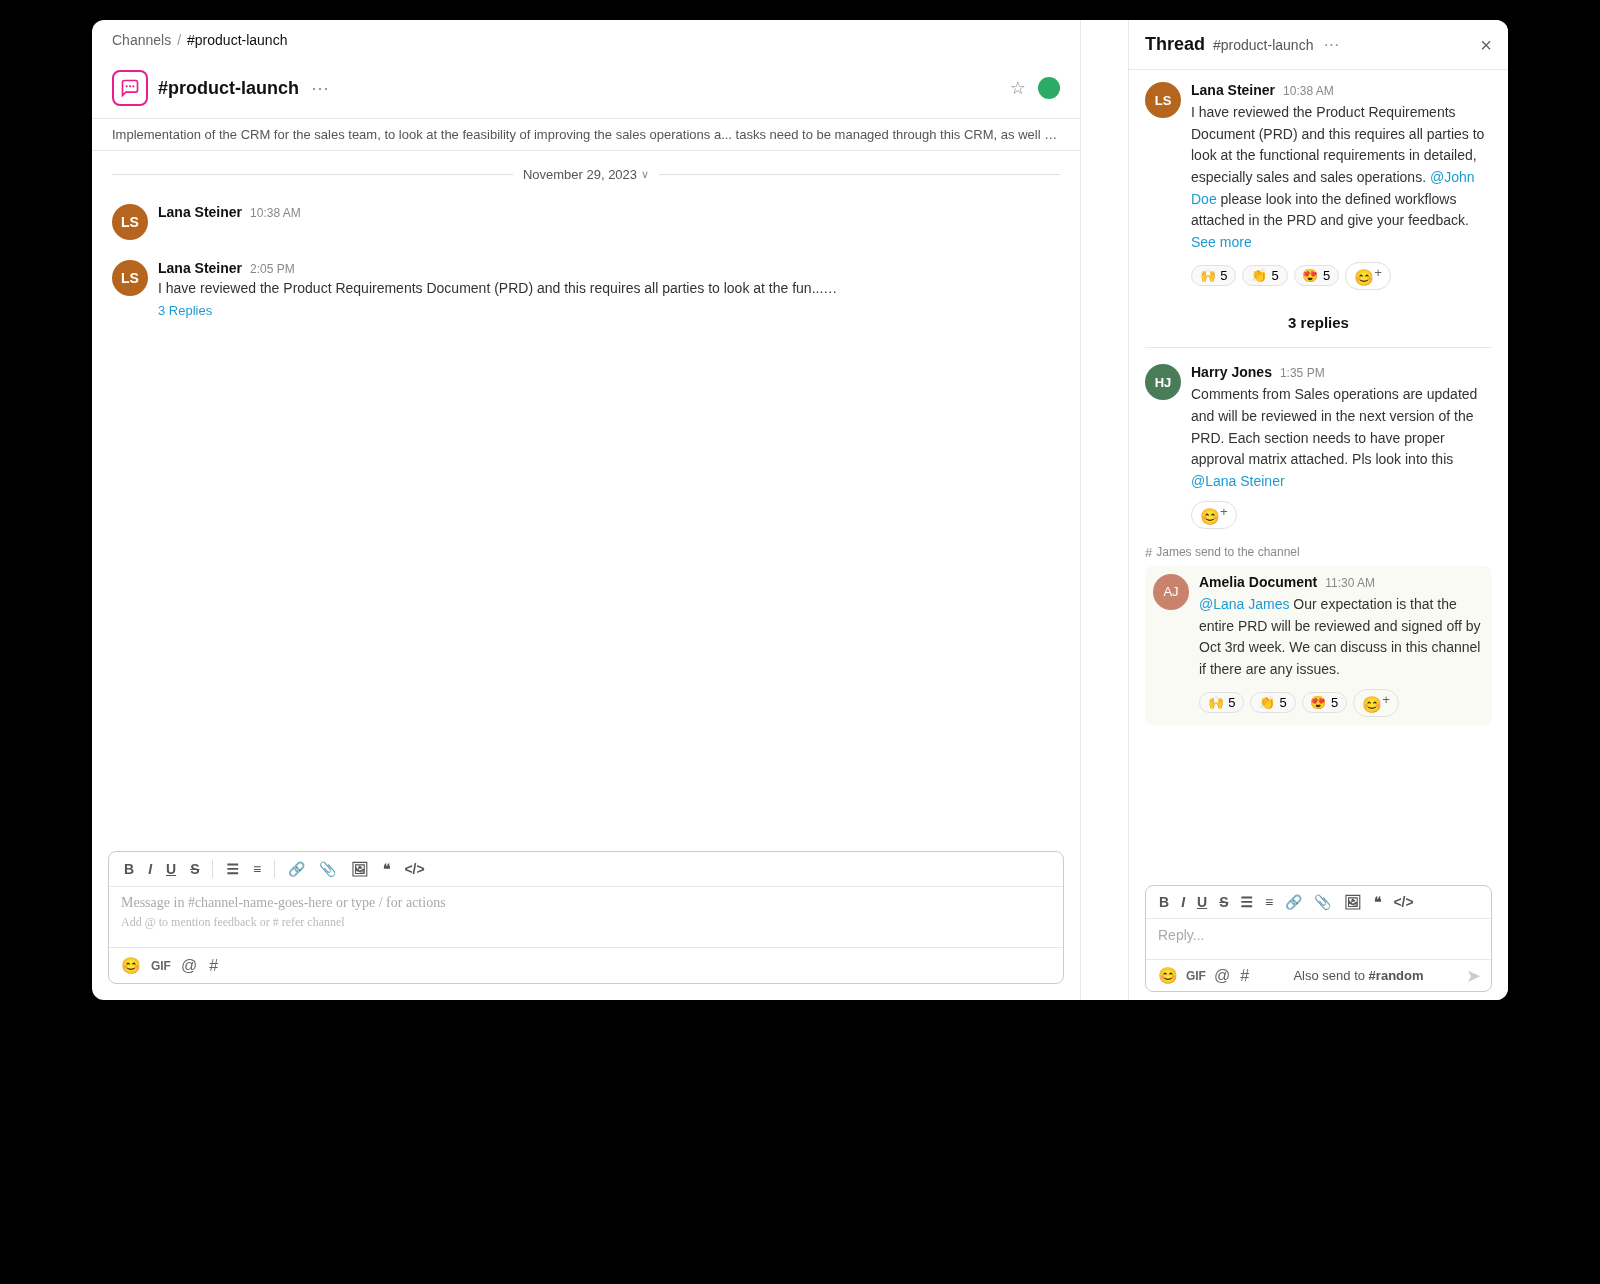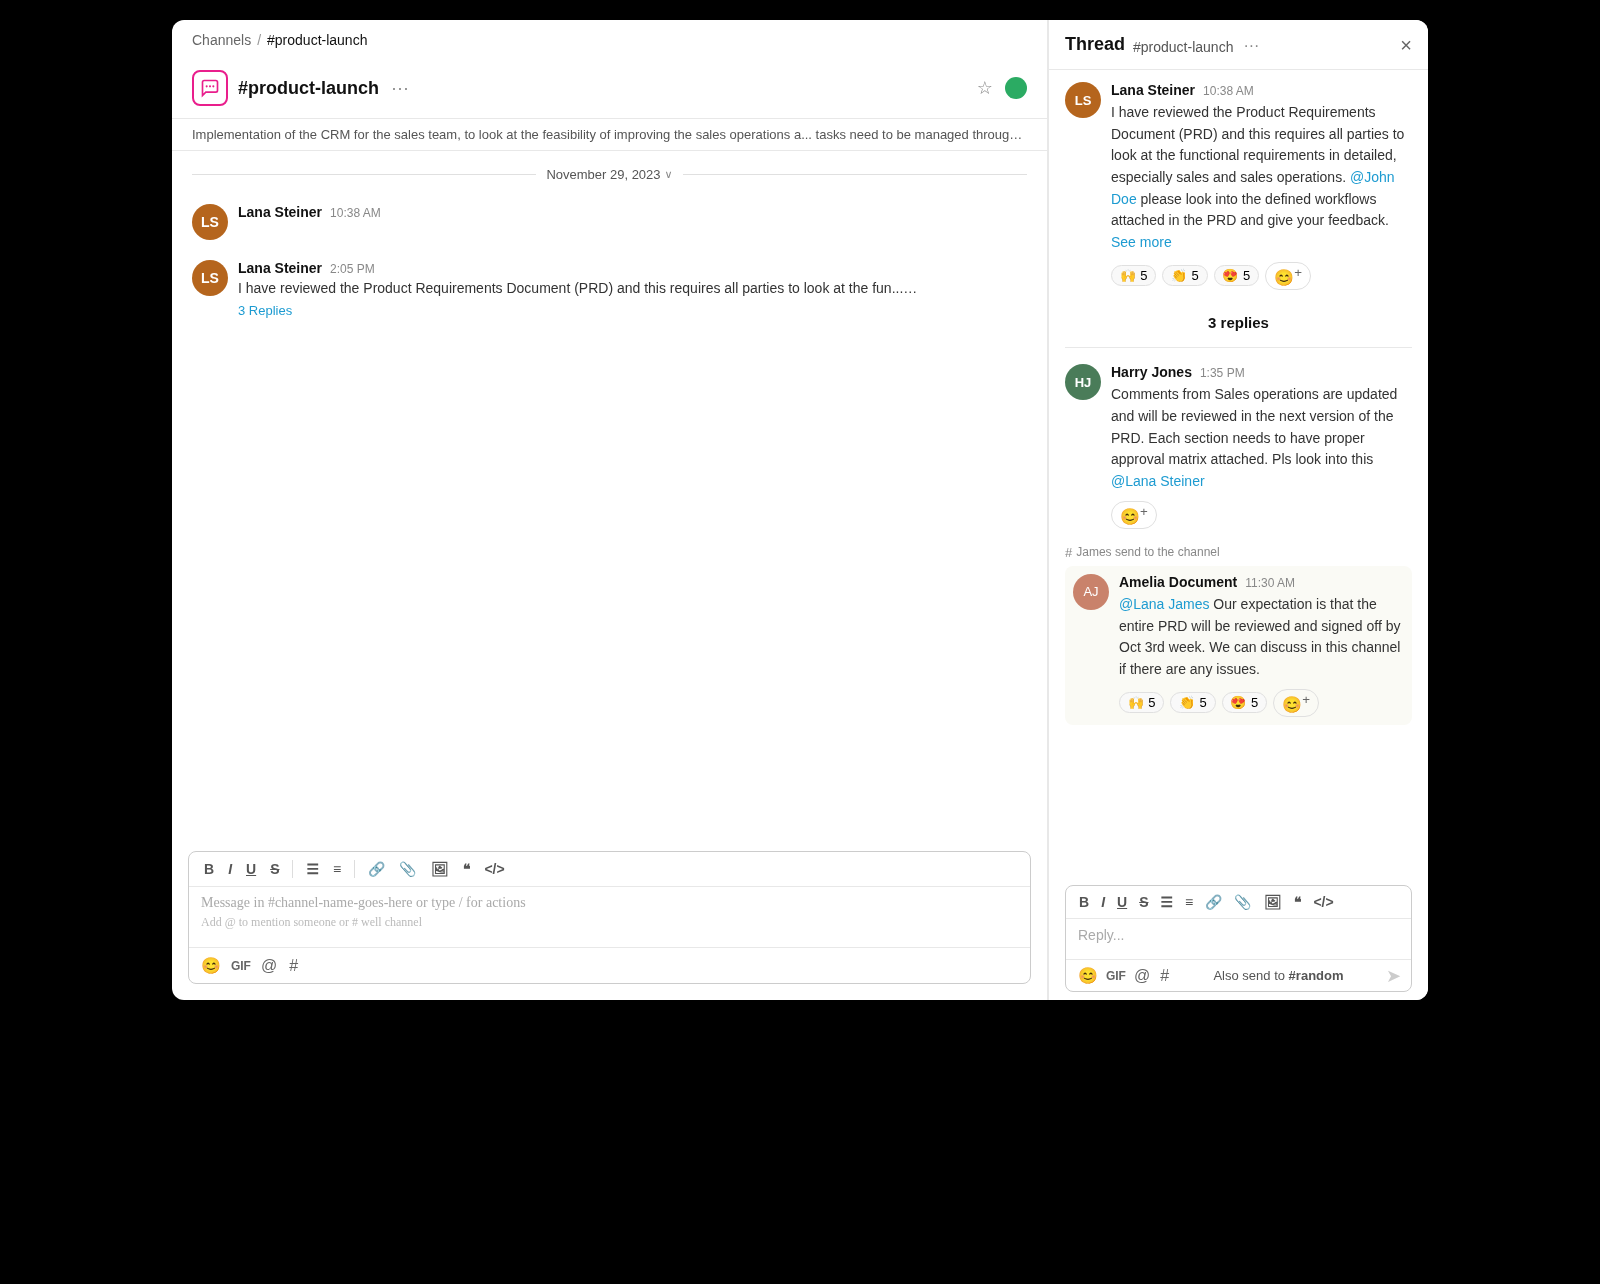--- a/index.html
+++ b/index.html
@@ -1,17 +1,17 @@
 <!DOCTYPE html>
 <html><head>
   <meta charset="utf-8">
   <style>
     * { box-sizing: border-box; margin: 0; padding: 0; }
     body { font-family: -apple-system, BlinkMacSystemFont, 'Segoe UI', Helvetica, Arial, sans-serif; background: #000; display: flex; justify-content: center; align-items: flex-start; min-height: 100vh; }
-    .app-window { display: flex; width: 1256px; min-height: 980px; background: #fff; border-radius: 12px; overflow: hidden; box-shadow: 0 8px 40px rgba(0,0,0,0.4); margin: 20px auto; position: relative; }
+    .app-window { display: flex; width: 1416px; min-height: 980px; background: #fff; border-radius: 12px; overflow: hidden; box-shadow: 0 8px 40px rgba(0,0,0,0.4); margin: 20px auto; position: relative; gap: 47px; }
 
     
     .main-panel { flex: 1; display: flex; flex-direction: column; border-right: 1px solid #e8e8e8; min-width: 0; }
 
     
     .breadcrumb { padding: 12px 20px; font-size: 14px; color: #666; display: flex; align-items: center; gap: 6px; border-bottom: none; }
     .breadcrumb .sep { color: #999; }
     .breadcrumb .current { color: #111; font-weight: 500; }
 
     
@@ -52,21 +52,21 @@
     .toolbar-sep { width: 1px; height: 18px; background: #ddd; margin: 0 4px; }
     .composer-body { padding: 8px 12px; min-height: 60px; font-family: Liberation Serif, serif; }
     .composer-placeholder-line1 { font-size: 14px; color: #aaa; }
     .composer-placeholder-line2 { font-size: 12px; color: #bbb; margin-top: 4px; }
     .composer-footer { display: flex; align-items: center; gap: 8px; padding: 6px 10px; border-top: 1px solid #e8e8e8; }
     .composer-footer-btn { background: none; border: none; cursor: pointer; font-size: 16px; color: #666; padding: 2px; }
     .gif-btn { font-size: 12px; font-weight: 700; color: #666; background: none; border: none; cursor: pointer; }
 
     
     .thread-panel { width: 380px; flex-shrink: 0; display: flex; flex-direction: column; border-left: 1px solid #e8e8e8; background: #fff; }
-    .thread-header { display: flex; align-items: flex-end; padding: 14px 16px; border-bottom: 1px solid #e8e8e8; gap: 8px; }
+    .thread-header { display: flex; align-items: center; padding: 14px 16px; border-bottom: 1px solid #e8e8e8; gap: 8px; }
     .thread-title { font-size: 18px; font-weight: 700; color: #111; }
     .thread-channel-tag { font-size: 14px; color: #555; font-weight: 500; }
     .thread-dots { color: #888; font-size: 16px; margin-left: 2px; }
     .thread-close { margin-left: auto; background: none; border: none; cursor: pointer; font-size: 20px; color: #666; line-height: 1; }
 
     .thread-messages { flex: 1; overflow-y: auto; padding: 12px 16px; }
     .thread-message { display: flex; gap: 10px; margin-bottom: 16px; }
     .thread-msg-content { flex: 1; }
     .thread-msg-meta { display: flex; align-items: baseline; gap: 8px; margin-bottom: 4px; }
     .thread-msg-author { font-size: 14px; font-weight: 700; color: #111; }
@@ -180,21 +180,21 @@
         <button class="toolbar-btn">≡</button>
         <div class="toolbar-sep"></div>
         <button class="toolbar-btn">🔗</button>
         <button class="toolbar-btn">📎</button>
         <button class="toolbar-btn">🖼</button>
         <button class="toolbar-btn">❝</button>
         <button class="toolbar-btn">&lt;/&gt;</button>
       </div>
       <div class="composer-body">
         <div class="composer-placeholder-line1">Message in #channel-name-goes-here or type / for actions</div>
-        <div class="composer-placeholder-line2">Add @ to mention someone or # well channel</div>
+        <div class="composer-placeholder-line2">Add @ to mention feedback or # refer channel</div>
       </div>
       <div class="composer-footer">
         <button class="composer-footer-btn">😊</button>
         <button class="gif-btn">GIF</button>
         <button class="composer-footer-btn">@</button>
         <button class="composer-footer-btn">#</button>
       </div>
     </div>
   </div>
 

